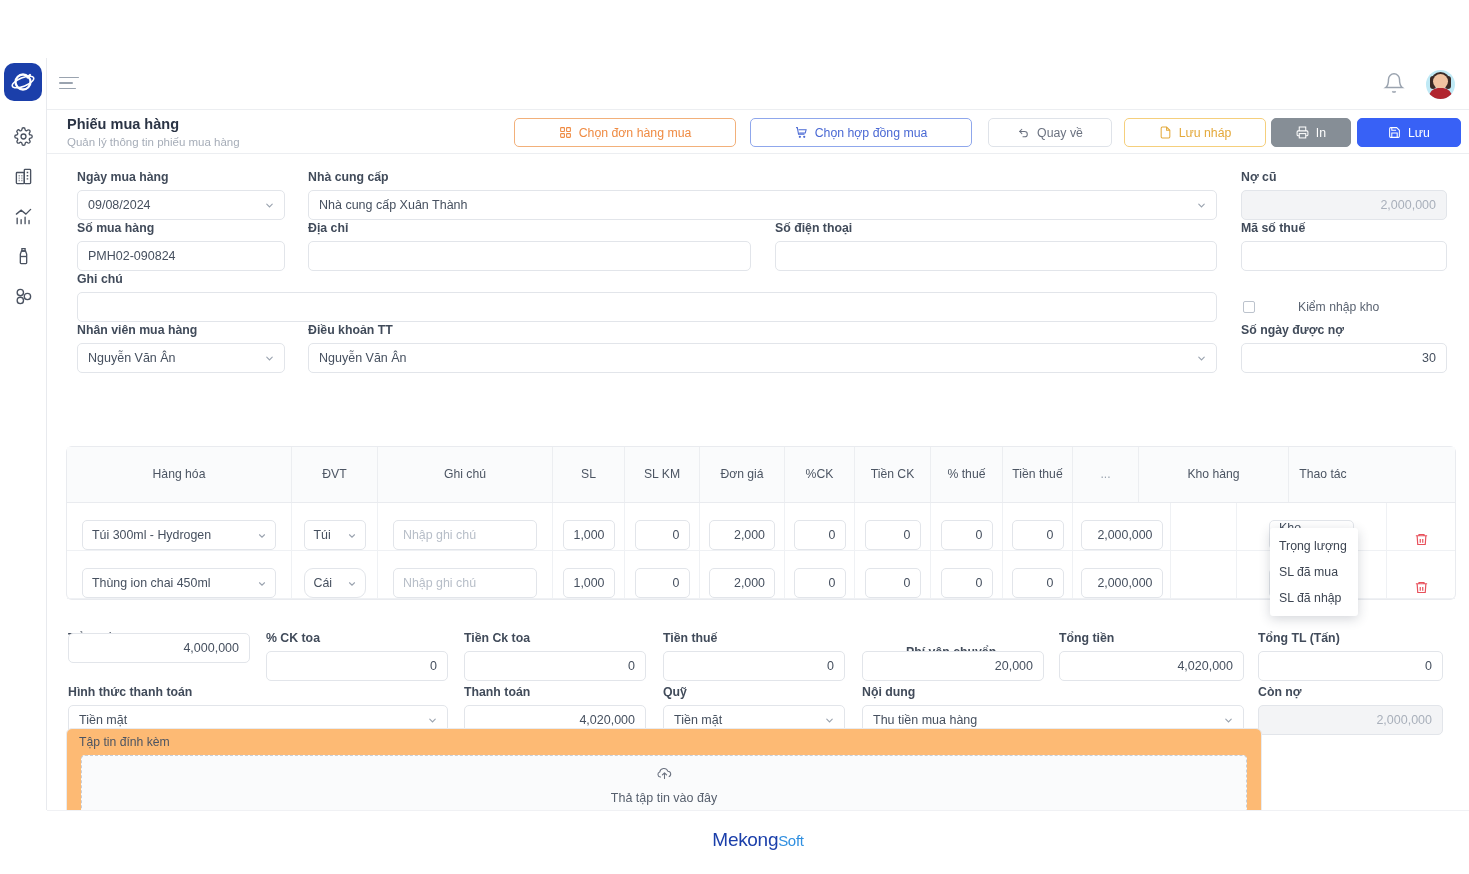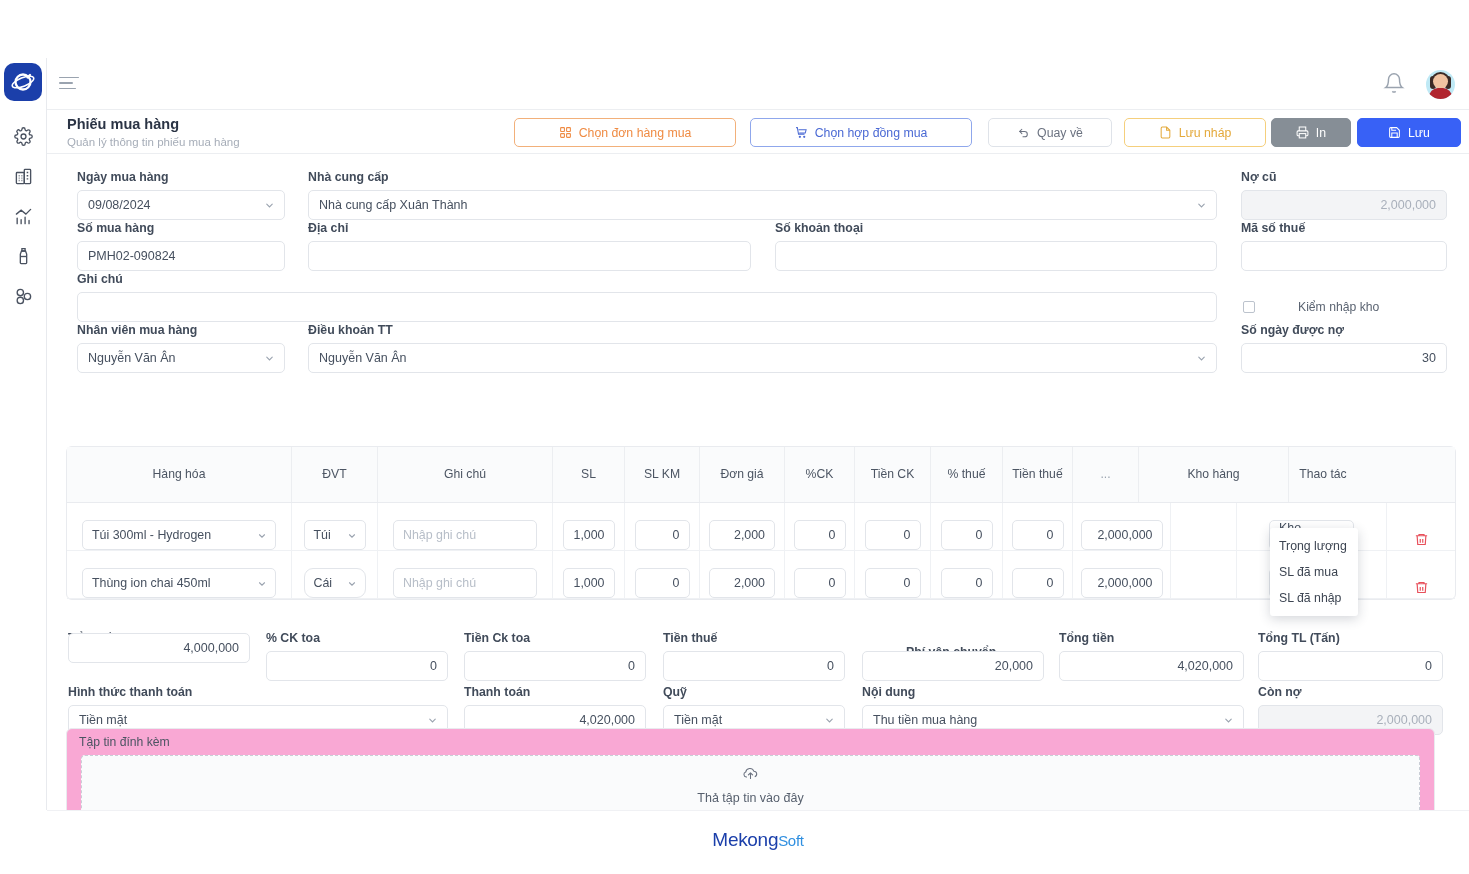--- a/index.html
+++ b/index.html
@@ -95,22 +95,22 @@
   .trash { cursor:pointer; }
 
   .colmenu { position:absolute; left:1203px; top:81px; width:88px; background:#fff;
              box-shadow:0 3px 12px rgba(40,50,70,.20); border-radius:3px; padding:5px 0; z-index:40; }
   .colmenu div { font-size:12.3px; color:#3d4552; padding:6px 9px; cursor:pointer; white-space:nowrap; }
 
   
   .totals { position:absolute; left:0; top:507px; right:0; }
 
   
-  .attach { position:absolute; left:19px; top:618px; width:1369px; height:100px;
-            border:1px solid #e9ebef; border-radius:6px; background:#f9a8d4; }
+  .attach { position:absolute; left:19px; top:618px; width:1196px; height:100px;
+            border:1px solid #e9ebef; border-radius:6px; background:#fdba74; }
   .attach-lbl { position:absolute; left:12px; top:6px; font-size:12.2px; color:#4b5462; }
   .drop { position:absolute; left:14px; top:26px; right:14px; bottom:12px;
           border:1px dashed #c9ced6; border-radius:4px; background:#fafbfc;
           display:flex; flex-direction:column; align-items:center; justify-content:center; gap:6px;
           cursor:pointer; }
   .drop-txt { font-size:12.5px; color:#565f6d; }
 
   .footer { position:absolute; left:47px; top:810px; width:1422px; height:64px; background:#fff;
             display:flex; align-items:flex-start; justify-content:center; padding-top:18px;
             border-top:1px solid #f0f1f4; }
@@ -289,21 +289,21 @@
       <div class="fld-label" style="left:30px; top:67px;">Số mua hàng</div>
       <div class="ctl" style="left:30px; top:87px; width:208px;">
         <span>PMH02-090824</span>
       </div>
 
       <div class="fld-label" style="left:261px; top:67px;">Địa chỉ</div>
       <div class="ctl" style="left:261px; top:87px; width:443px;">
         <span></span>
       </div>
 
-      <div class="fld-label" style="left:728px; top:67px;">Số khoản thoại</div>
+      <div class="fld-label" style="left:728px; top:67px;">Số điện thoại</div>
       <div class="ctl" style="left:728px; top:87px; width:442px;">
         <span></span>
       </div>
 
       <div class="fld-label" style="left:1194px; top:67px;">Mã số thuế</div>
       <div class="ctl" style="left:1194px; top:87px; width:206px;">
         <span></span>
       </div>
 
       <div class="fld-label" style="left:30px; top:118px;">Ghi chú</div>

